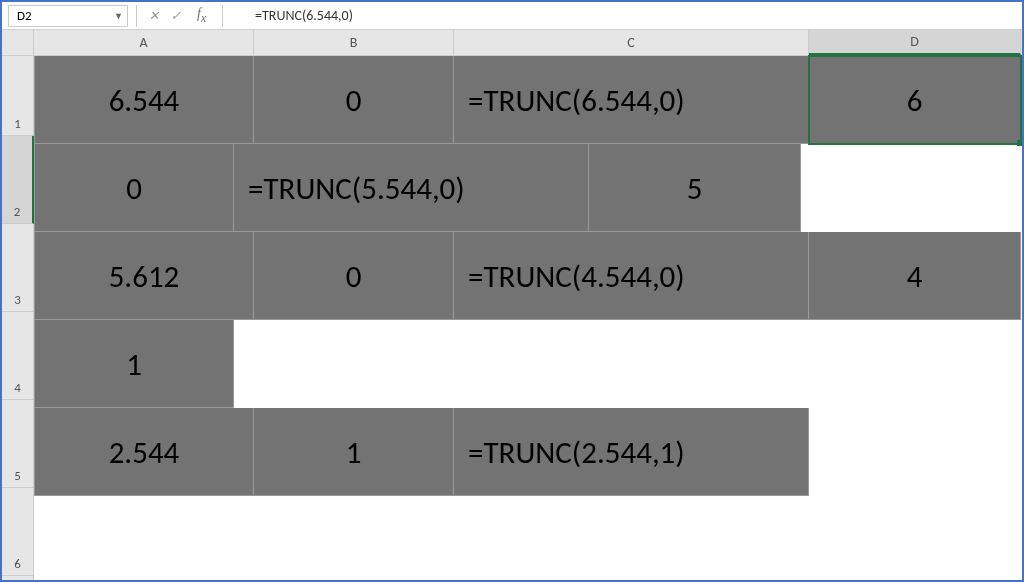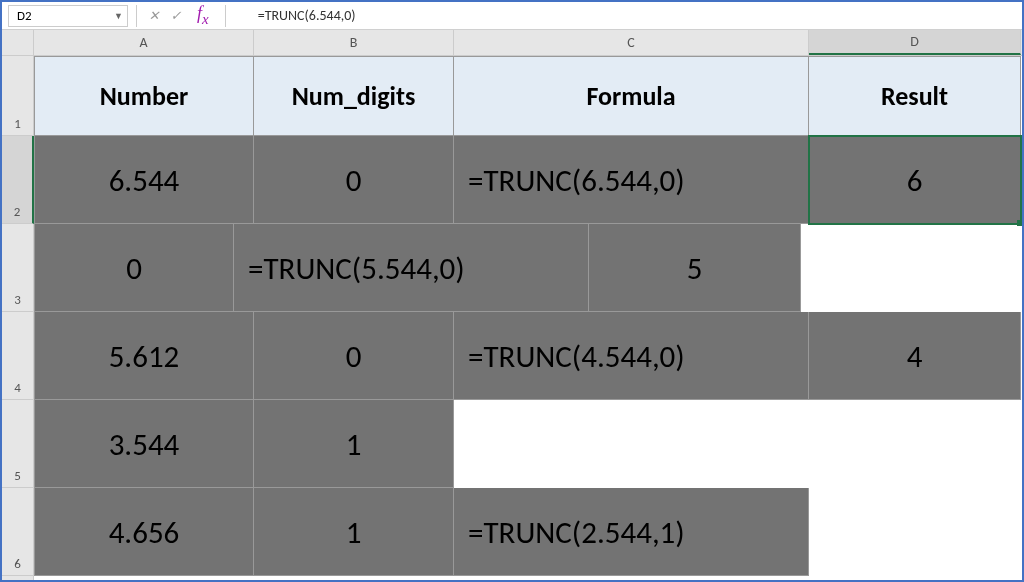--- a/index.html
+++ b/index.html
@@ -53,23 +53,23 @@
       font-size: 13px;
     }
     .fb-icon {
       width: 14px;
       display: inline-flex;
       justify-content: center;
       font-style: italic;
     }
     .fx-label {
       font-style: italic;
-      color: #a21caf;
+      color: #737373;
       font-family: 'Times New Roman', serif;
-      font-size: 18px;
+      font-size: 14px;
       padding: 0 6px;
     }
     .formula-input {
       flex: 1;
       height: 22px;
       border: none;
       outline: none;
       padding: 0 30px;
       font-size: 14px;
       font-family: Calibri, Arial, sans-serif;
@@ -238,34 +238,20 @@
         </div>
       <div class="col-header c-C">
           <span>C</span>
         </div>
       <div class="col-header c-D selected">
           <span>D</span>
         </div>
     </div>
 
     <div class="data-rows">
-      <div class="data-row header-row">
-        <div class="cell c-A">
-            <span>Number</span>
-          </div>
-        <div class="cell c-B">
-            <span>Num_digits</span>
-          </div>
-        <div class="cell c-C" style="justify-content:center;">
-            <span>Formula</span>
-          </div>
-        <div class="cell c-D">
-            <span>Result</span>
-          </div>
-      </div>
 
       <div class="data-row body-row">
         <div class="cell c-A">
             <span>6.544</span>
           </div>
         <div class="cell c-B">
             <span>0</span>
           </div>
         <div class="cell c-C">
             <span>=TRUNC(6.544,0)</span>
@@ -297,31 +283,28 @@
           </div>
         <div class="cell c-C">
             <span>=TRUNC(4.544,0)</span>
           </div>
         <div class="cell c-D">
             <span>4</span>
           </div>
       </div>
 
       <div class="data-row body-row">
+        <div class="cell c-B">
+            <span>1</span>
+          </div>
+      </div>
+
+      <div class="data-row body-row">
         <div class="cell c-A">
-            <span>3.544</span>
-          </div>
-        <div class="cell c-B">
-            <span>1</span>
-          </div>
-      </div>
-
-      <div class="data-row body-row">
-        <div class="cell c-A">
-            <span>4.656</span>
+            <span>2.544</span>
           </div>
         <div class="cell c-B">
             <span>1</span>
           </div>
         <div class="cell c-C">
             <span>=TRUNC(2.544,1)</span>
           </div>
       </div>
     </div>
   </div>

